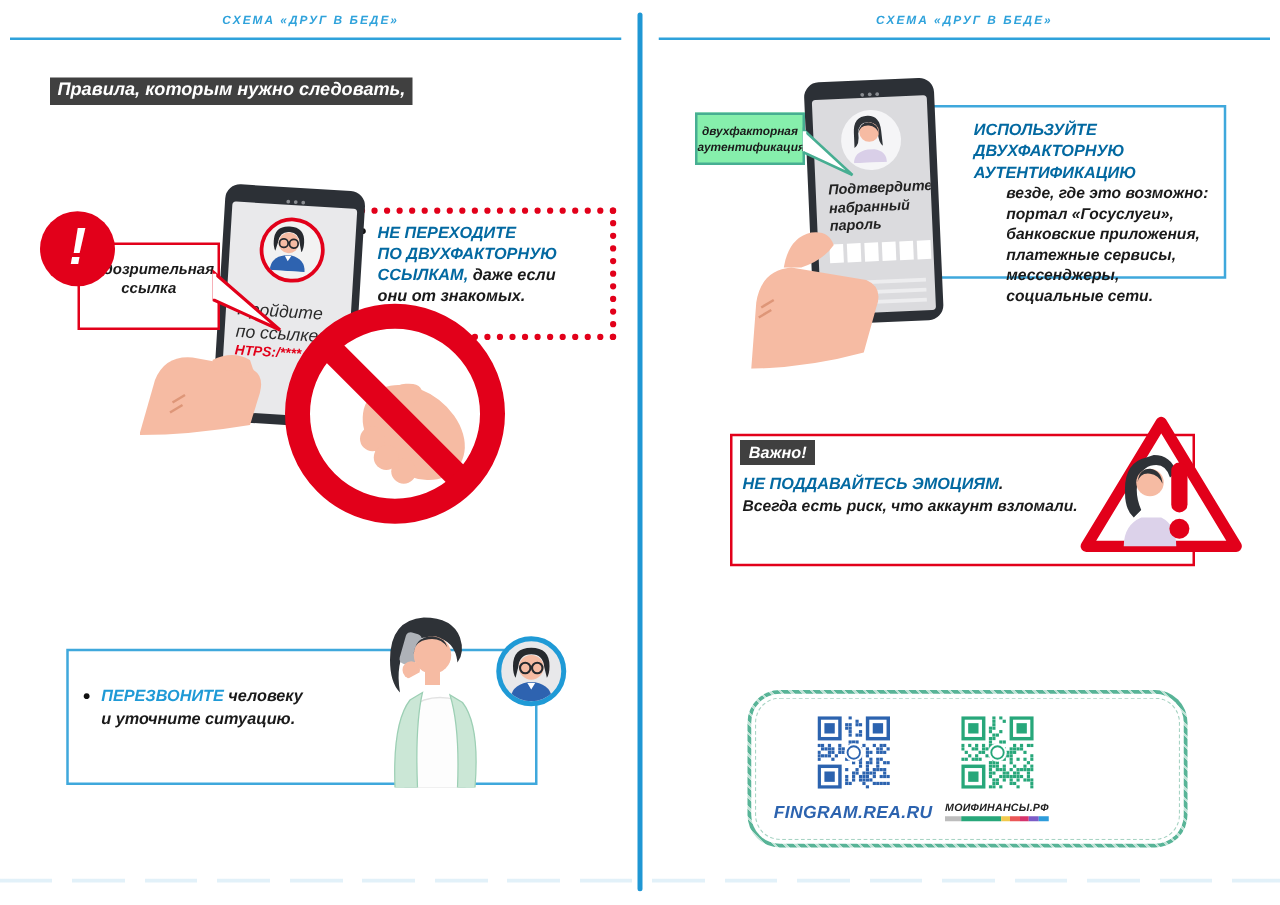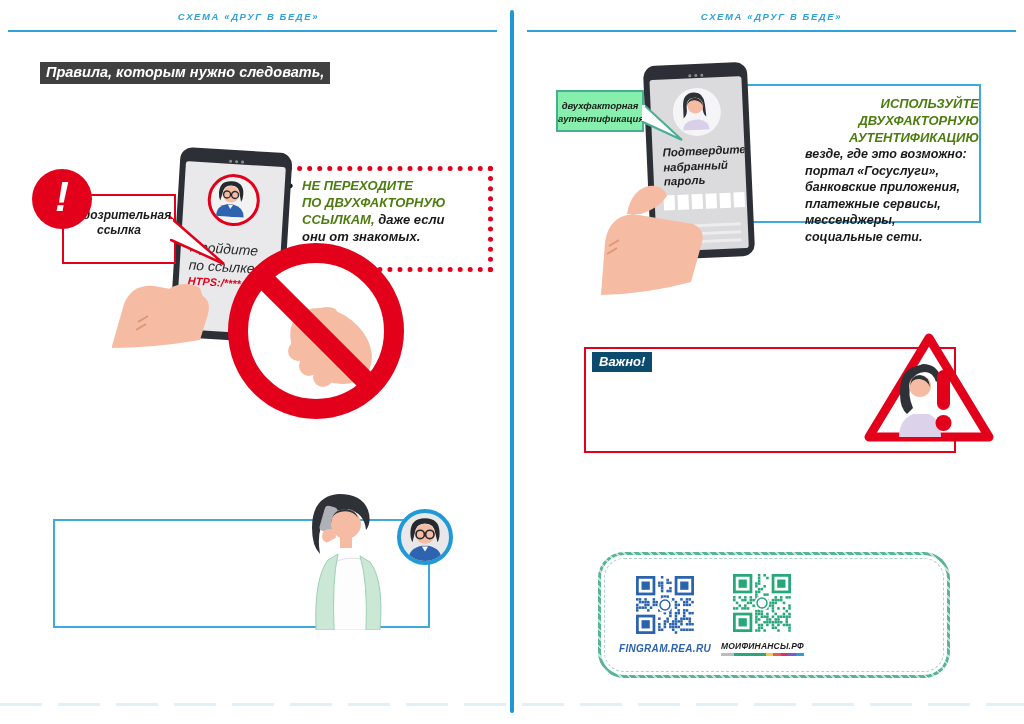--- a/index.html
+++ b/index.html
@@ -48,21 +48,21 @@
   #phone2 .ph-msg{position:absolute;left:10px;top:66px;font-size:11.5px;line-height:14.5px;font-weight:bold;color:#222;}
   .pass-row{position:absolute;left:9px;top:116px;display:flex;gap:3px;}
   .pass-row i{width:11px;height:15px;background:#fff;}
   .scr-line{position:absolute;left:7px;width:78px;height:3px;background:#EDEDEF;}
 
   
   #dots-box{left:257px;top:166px;width:236px;height:106px;border:5px dotted #E2001A;
             border-left:none;box-sizing:border-box;z-index:2;}
   #rule-links{left:287px;top:177px;width:200px;font-size:13px;font-weight:bold;line-height:17px;z-index:3;}
   .bullet{display:inline-block;width:15px;font-size:11px;vertical-align:2px;color:#111;}
-  .red-t{color:#4d7c0f;text-align:right;}
+  .red-t{color:#0369a1;}
   .blue-t{color:#1F9AD6;}
   .hang{display:inline-block;vertical-align:top;width:calc(100% - 17px);}
 
   
   #prohib{left:218px;top:233px;z-index:9;}
 
   
   #call-box{left:53px;top:519px;width:377px;height:109px;border:2px solid #3FA8DC;box-sizing:border-box;z-index:1;}
   #rule-call{left:66px;top:548px;width:250px;font-size:13px;font-weight:bold;line-height:18px;z-index:3;}
   #woman1{left:282px;top:484px;z-index:3;}
@@ -74,36 +74,36 @@
           z-index:6;text-align:center;font-size:9.5px;font-weight:bold;line-height:12.5px;
           padding-top:8px;box-sizing:border-box;}
   #bubble-tail{left:642px;top:100px;z-index:6;}
   #use2fa-box{left:700px;top:84px;width:281px;height:139px;border:2px solid #3FA8DC;box-sizing:border-box;z-index:1;}
   #use2fa-text{left:779px;top:95px;width:200px;z-index:2;font-weight:bold;}
   #use2fa-text .red-t{font-size:13px;line-height:17px;display:block;}
   #use2fa-text .blk{font-size:12.5px;line-height:16.5px;display:block;color:#1a1a1a;margin-left:26px;}
   #hand2{left:597px;top:150px;z-index:4;}
 
   #imp-box{left:584px;top:347px;width:372px;height:106px;border:2.5px solid #E2001A;box-sizing:border-box;z-index:1;}
-  #imp-badge{left:592px;top:352px;background:#0c4a6e;color:#fff;font-weight:bold;font-size:13px;
+  #imp-badge{left:592px;top:352px;background:#404040;color:#fff;font-weight:bold;font-size:13px;
              padding:2px 7px 3px;z-index:2;}
   #imp-text{left:594px;top:378px;width:300px;font-weight:bold;z-index:2;}
   #imp-text .l1{font-size:13px;line-height:18px;}
   #imp-text .l2{font-size:12.5px;line-height:18px;color:#1a1a1a;}
   #tri{left:853px;top:326px;z-index:2;}
 
   
   #foot-card{left:598px;top:552px;width:352px;height:126px;border-radius:26px;
      background:repeating-linear-gradient(45deg,#58B497 0 4px,#BFE2D6 4px 6px);padding:3px;box-sizing:border-box;z-index:1;}
   #foot-inner{width:100%;height:100%;background:#fff;border-radius:23px;box-sizing:border-box;
      display:flex;align-items:center;padding:0 18px;gap:10px;position:relative;}
   #foot-inner:before{content:"";position:absolute;inset:3px;border:1px dashed #A8D4C4;border-radius:20px;pointer-events:none;}
   .qr-blk{text-align:center;flex:0 0 auto;}
   .qr-box{display:inline-block;line-height:0;}
-  #qr-l-label{font-size:10px;font-weight:bold;color:#2C63AF;letter-spacing:.3px;margin-top:5px;}
+  #qr-l-label{font-size:14px;font-weight:bold;color:#2C63AF;letter-spacing:.3px;margin-top:5px;}
   #qr-r-label{font-size:8.5px;font-weight:bold;color:#222;letter-spacing:.2px;margin-top:5px;}
   #foot-text{flex:1;text-align:center;font-size:11px;font-weight:bold;line-height:14.5px;color:#1a1a1a;}
   .stripe{display:flex;height:3.5px;margin-top:2px;}
   .stripe i{display:block;height:100%;}
 </style>
 </head>
 <body>
 
 <div id="canvas">
 
@@ -171,20 +171,24 @@
       <circle cx="105" cy="144" r="10" fill="#F6BBA3"></circle>
       <line x1="56" y1="56" x2="102" y2="100" stroke="#F6BBA3" stroke-width="18" stroke-linecap="round"></line>
       <ellipse cx="58" cy="58" rx="6.5" ry="5" transform="rotate(45 58 58)" fill="#FCDCCB"></ellipse>
       <ellipse cx="103" cy="84" rx="17" ry="9" transform="rotate(-18 103 84)" fill="#F6BBA3"></ellipse>
     </g>
     <line x1="43" y1="43" x2="153" y2="153" stroke="#E2001A" stroke-width="20"></line>
     <circle cx="98" cy="98" r="78" fill="none" stroke="#E2001A" stroke-width="20"></circle>
   </svg>
 
   <div class="abs" id="call-box"></div>
+  <div class="abs" id="rule-call">
+    <span class="bullet">●</span><span class="hang pre"><span class="blue-t">ПЕРЕЗВОНИТЕ</span><span> человеку
+и уточните ситуацию.</span></span>
+  </div>
 
   <svg class="abs" id="woman1" width="110" height="146" viewBox="0 0 110 146">
     <path d="M57 10 Q30 12 30 44 Q30 62 38 70 Q34 46 44 34 Q52 24 66 26 Q82 28 84 46 Q90 38 86 26 Q80 10 57 10" fill="#2E3237"></path>
     <rect x="40" y="22" width="13" height="26" rx="4" transform="rotate(16 46 35)" fill="#AEB2B8"></rect>
     <circle cx="64" cy="40" r="15" fill="#F6BBA3"></circle>
     <path d="M64 25 Q50 25 49 40 Q49 30 58 28 Q70 25 76 34 Q74 26 64 25" fill="#2E3237"></path>
     <circle cx="47" cy="52" r="7" fill="#F6BBA3"></circle>
     <rect x="42" y="56" width="18" height="10" rx="4" transform="rotate(-28 51 61)" fill="#fff"></rect>
     <rect x="58" y="52" width="12" height="12" fill="#F6BBA3"></rect>
     <path d="M42 146 L46 82 Q62 70 84 76 L90 146 Z" fill="#FDFDFD" stroke="#E2E2E2"></path>
@@ -262,20 +266,24 @@
 
   <div class="abs pre" id="bubble">двухфакторная
 аутентификация</div>
   <svg class="abs" id="bubble-tail" width="48" height="48">
     <polygon points="1,4 40,40 1,22" fill="#fff" stroke="#47AE92" stroke-width="2"></polygon>
     <rect x="0" y="5" width="3" height="16" fill="#fff"></rect>
   </svg>
 
   <div class="abs" id="imp-box"></div>
   <div class="abs" id="imp-badge">Важно!</div>
+  <div class="abs" id="imp-text">
+    <div class="l1"><span class="red-t">НЕ ПОДДАВАЙТЕСЬ ЭМОЦИЯМ</span><span>.</span></div>
+    <div class="l2">Всегда есть риск, что аккаунт взломали.</div>
+  </div>
 
   <svg class="abs" id="tri" width="152" height="124" viewBox="0 0 152 124">
     <path d="M76 12 L16 111 L136 111 Z" fill="#fff" stroke="#E2001A" stroke-width="9" stroke-linejoin="round"></path>
     <path d="M64 40 Q46 44 47 68 Q47 82 54 88 L60 82 Q54 68 58 56 Q62 46 72 46 Q80 46 83 56 L88 52 Q84 38 70 38 Z" fill="#2E3237"></path>
     <circle cx="67" cy="60" r="11" fill="#F6BBA3"></circle>
     <path d="M67 49 Q58 49 57 60 Q59 52 67 53 Q74 54 77 61 Q76 50 67 49" fill="#2E3237"></path>
     <path d="M46 111 Q46 94 60 88 L76 88 Q88 94 88 111 Z" fill="#DCD2EA"></path>
     <rect x="84" y="44" width="13" height="40" rx="6.5" fill="#E2001A"></rect>
     <circle cx="90.5" cy="97" r="8" fill="#E2001A"></circle>
   </svg>

